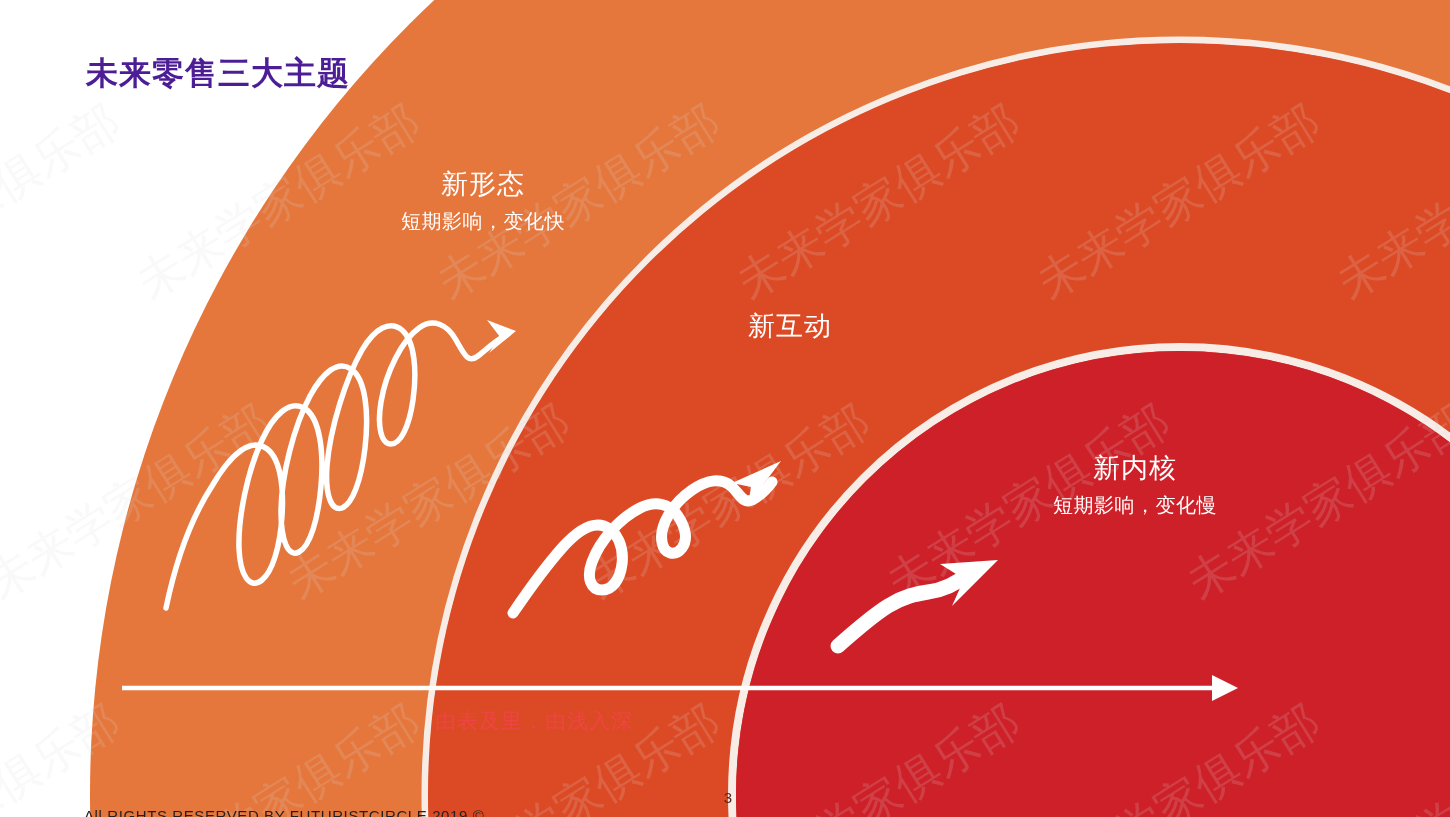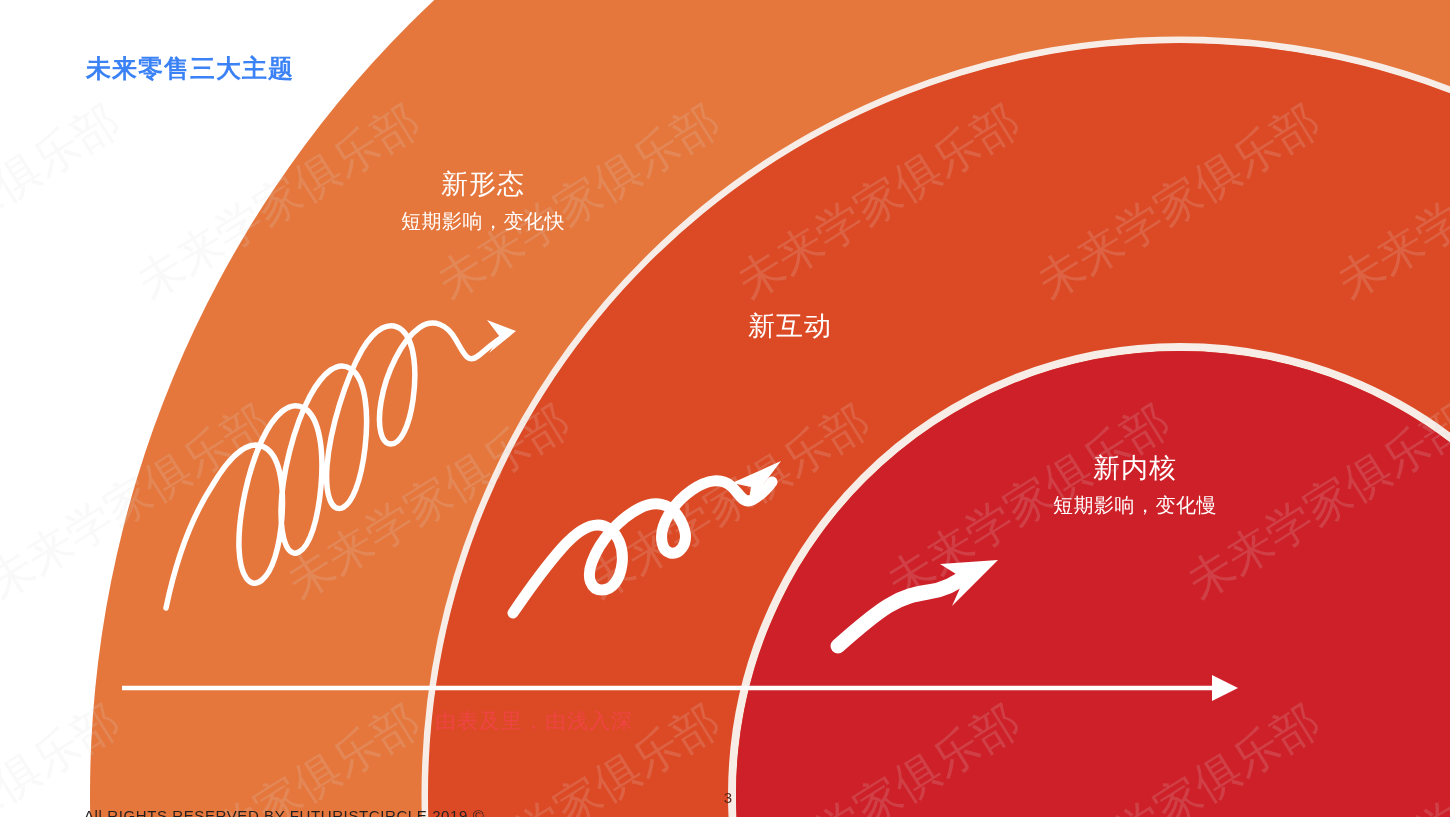--- a/index.html
+++ b/index.html
@@ -24,23 +24,23 @@
     top: 0;
     width: 1450px;
     height: 817px;
   }
   #wm-svg { opacity: 1; }
 
   #page-title {
     position: absolute;
     left: 86px;
     top: 52px;
-    font-size: 25px;
+    font-size: 32px;
     font-weight: bold;
-    color: #3b82f6;
+    color: #4c1d95;
     letter-spacing: 1px;
     z-index: 6;
     white-space: nowrap;
   }
 
   .ring-label {
     position: absolute;
     text-align: center;
     color: #ffffff;
     z-index: 6;

